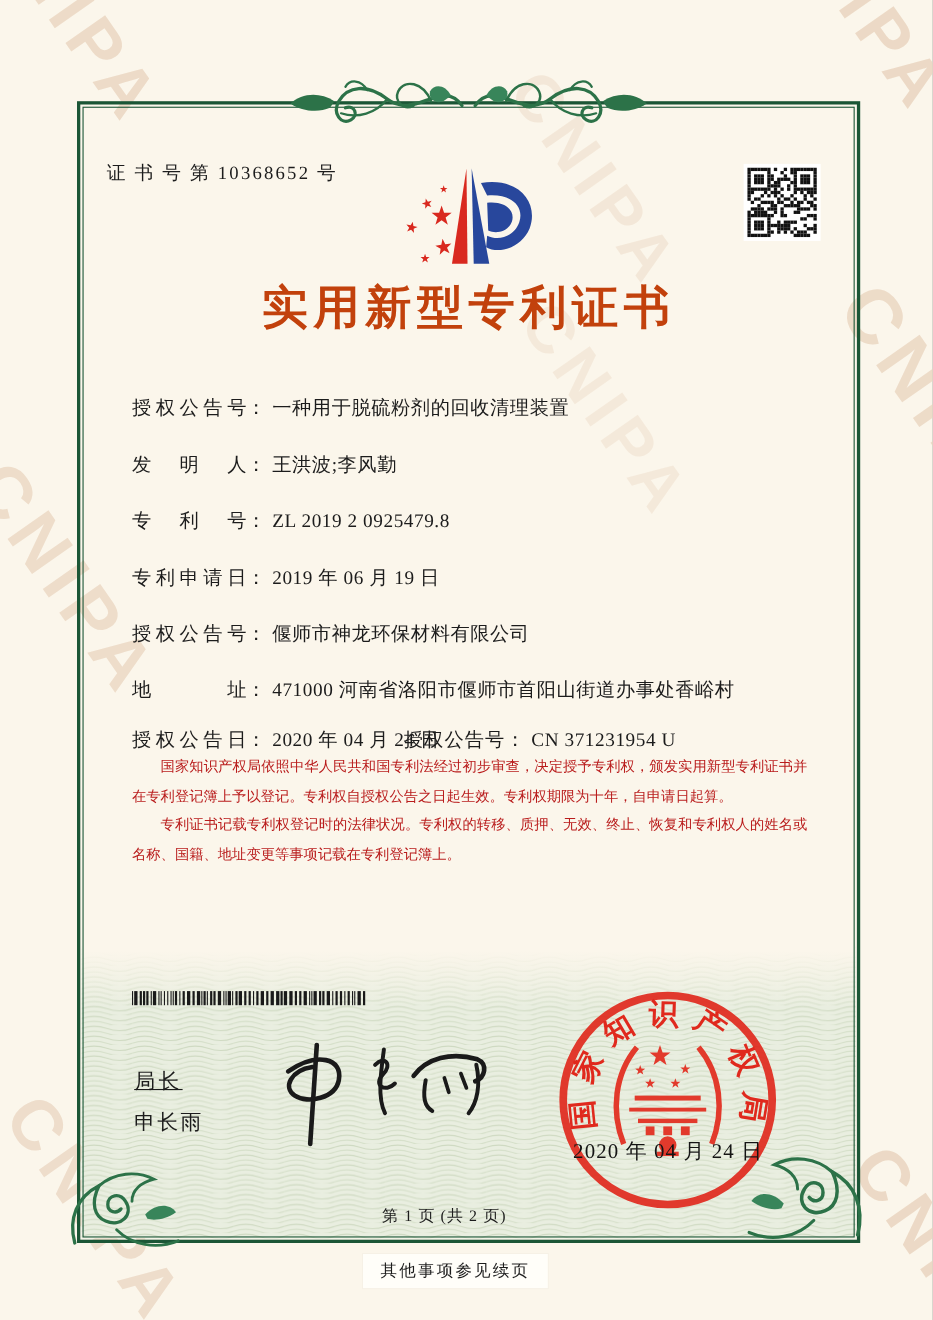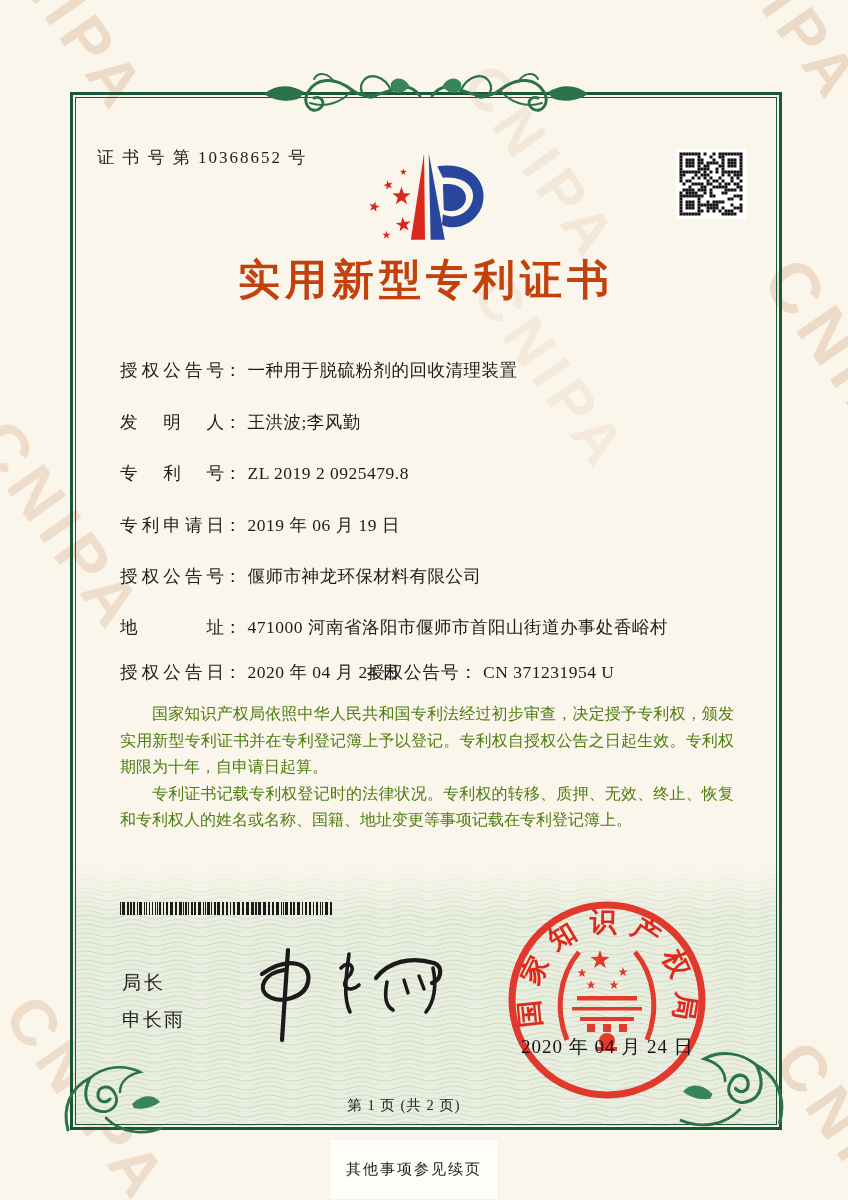--- a/index.html
+++ b/index.html
@@ -37,38 +37,38 @@
   .logo{position:absolute;left:345px;top:140px;}
   .qr{position:absolute;left:676px;top:149px;width:70px;height:70px;background:#fff;}
   
   .frow{position:absolute;left:120px;width:620px;font-size:17.5px;white-space:nowrap;}
   .flabel{display:inline-block;width:104px;text-align:justify;text-align-last:justify;vertical-align:top;}
   .fcolon{display:inline-block;margin-right:6px;}
   .fval{letter-spacing:.5px;}
   .pair2{position:absolute;left:247px;top:0;}
   .pair2 .flabel{width:auto;text-align-last:auto;letter-spacing:1px;}
   
-  .bodytext{position:absolute;left:120px;top:701px;width:614px;font-size:16px;
-     line-height:26.5px;text-align:justify;color:#4d7c0f;}
+  .bodytext{position:absolute;left:120px;top:684px;width:614px;font-size:13px;
+     line-height:26.5px;text-align:justify;color:#b91c1c;}
   .bodytext p{margin:0;text-indent:2em;}
   
   .barcode{position:absolute;left:120px;top:901px;width:220px;height:13px;}
   
-  .sig-title{position:absolute;left:122px;top:970px;font-size:19px;letter-spacing:3px;}
+  .sig-title{position:absolute;left:122px;top:970px;font-size:19px;letter-spacing:3px;text-decoration:underline;}
   .sig-name{position:absolute;left:122px;top:1007px;font-size:19px;letter-spacing:2px;font-family:Liberation Mono, monospace;}
   .sig-script{position:absolute;left:238px;top:942px;}
   
   .seal{position:absolute;left:495px;top:888px;}
   .seal-date{position:absolute;left:521px;top:1034px;font-size:19px;letter-spacing:1px;
      color:#141414;white-space:nowrap;}
   
   .pageno{position:absolute;left:70px;top:1096px;width:668px;text-align:center;
      font-size:14.5px;letter-spacing:1px;}
   .contnote{position:absolute;left:330px;top:1140px;background:#fffef9;
-     padding:20px 16px;font-size:15px;letter-spacing:2px;box-shadow:0 0 0 1px rgba(0,0,0,0.02);}
+     padding:6px 16px;font-size:15px;letter-spacing:2px;box-shadow:0 0 0 1px rgba(0,0,0,0.02);}
 </style>
 </head>
 <body>
 
 <div class="page">
 
   <span class="wm wm1">CNIPA</span>
   <span class="wm wm2">CNIPA</span>
   <span class="wm wm3">CNIPA</span>
   <span class="wm wm4">CNIPA</span>

